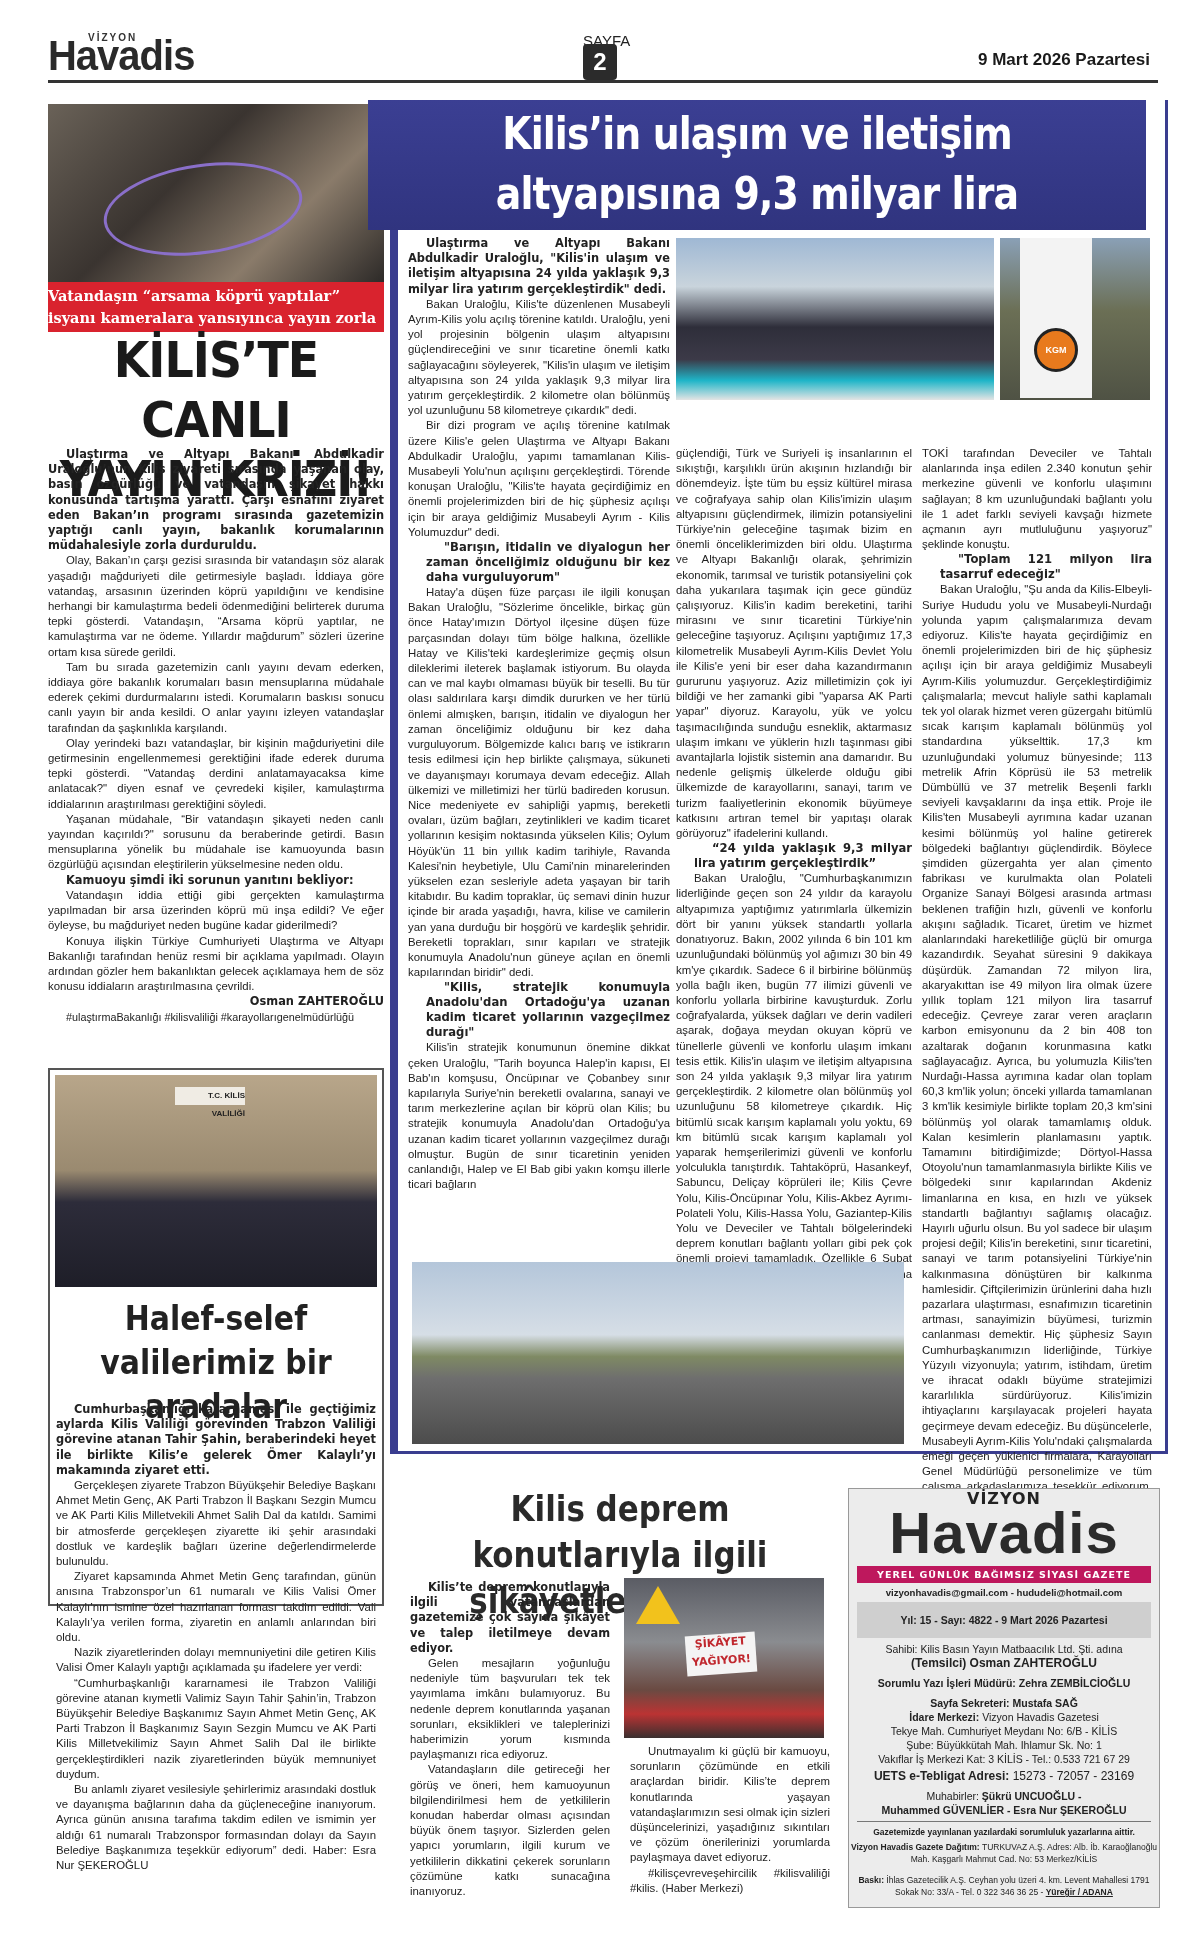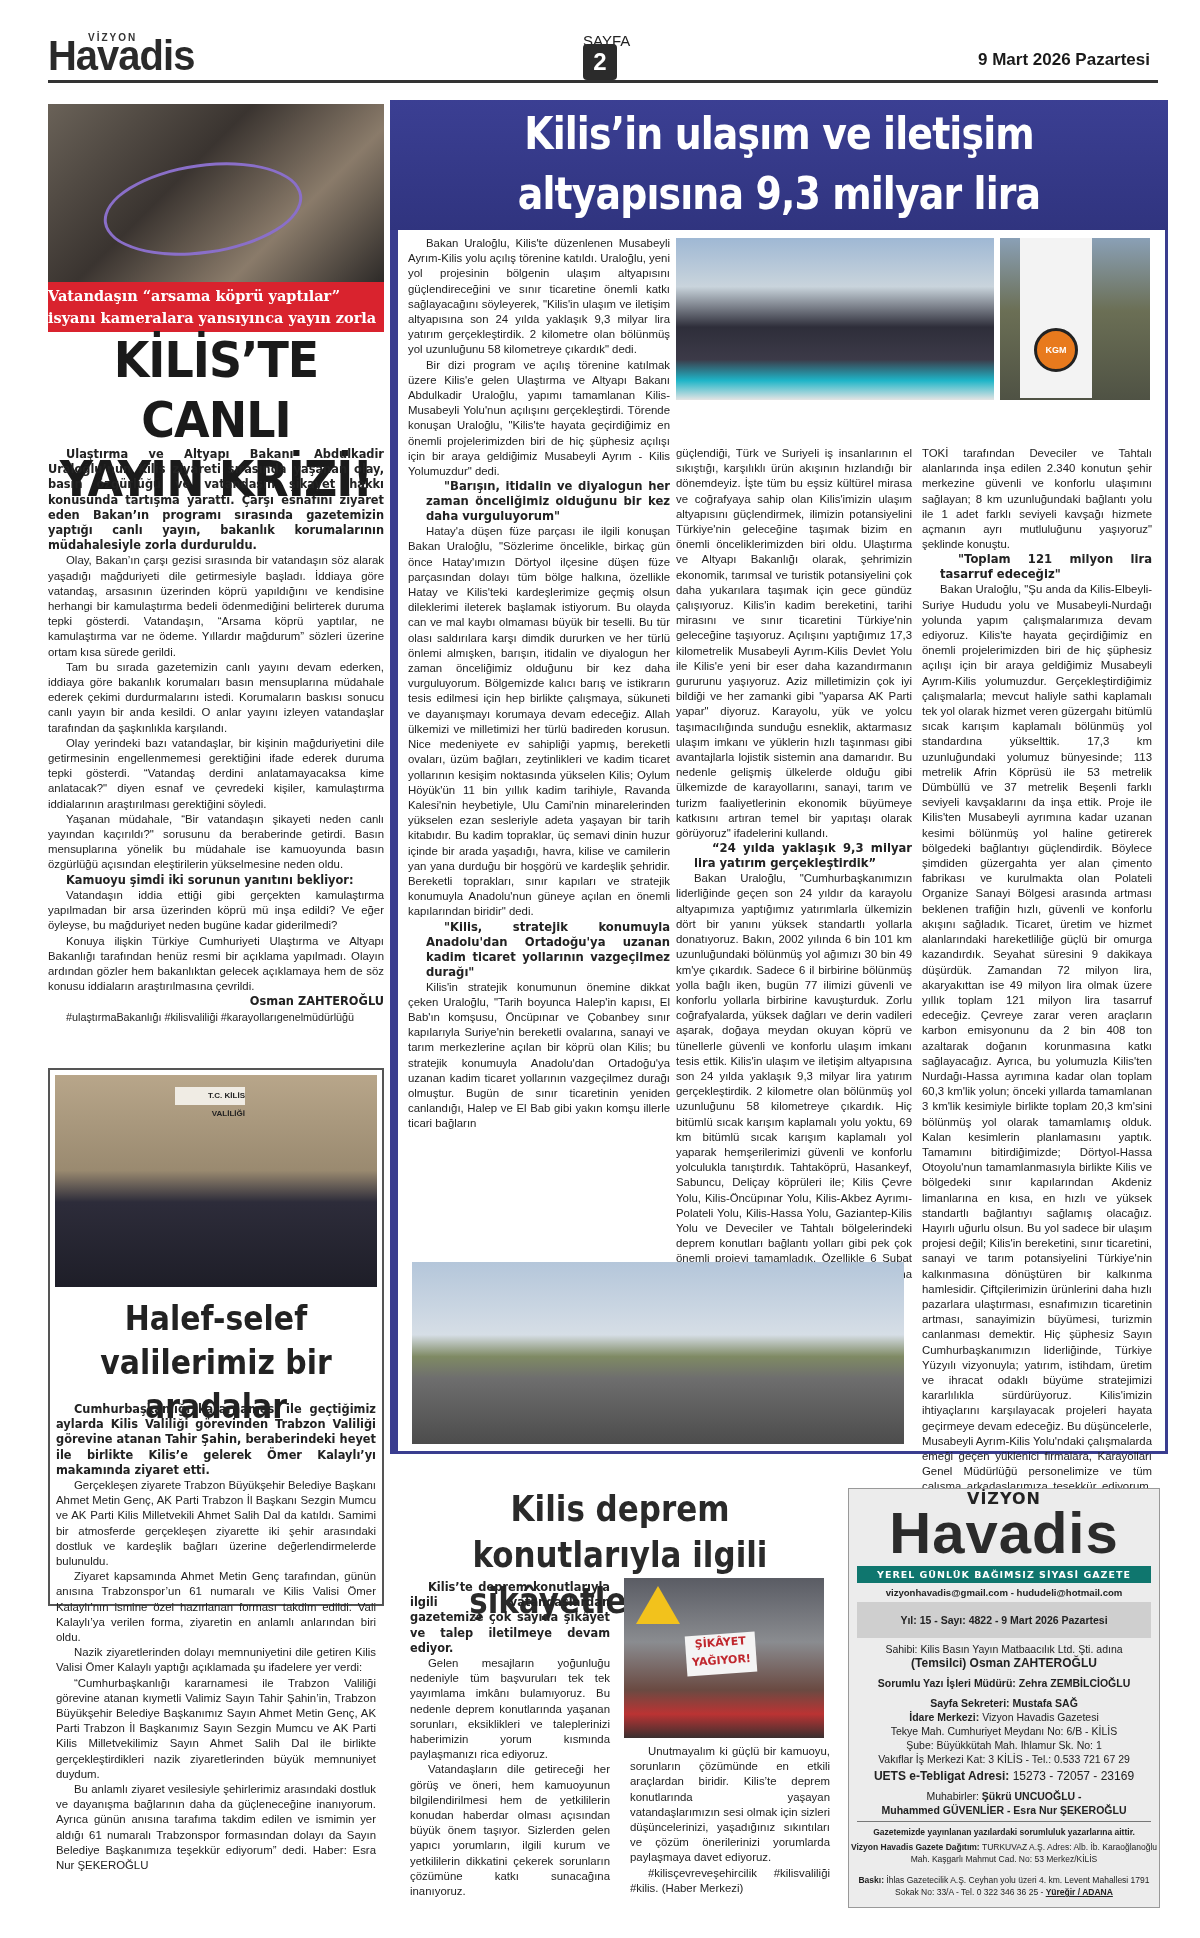--- a/index.html
+++ b/index.html
@@ -26,42 +26,42 @@
 #story1 .byline{text-align:right;font-weight:bold;font-family:"DejaVu Sans",sans-serif;text-indent:0}
 #story1 .tags{font-size:10.8px}
 
 #vali-box{left:48px;top:1068px;width:336px;height:538px;border:2px solid #555}
 #photo2{left:55px;top:1075px;width:322px;height:212px;background:linear-gradient(180deg,#b8a68a 0%,#9a8a70 45%,#2d2c3a 60%,#1e1e28 100%)}
 #photo2 .sign{position:absolute;left:120px;top:12px;width:70px;height:18px;background:#f0ece4;font-size:8px;font-weight:bold;text-align:right;line-height:18px;color:#222}
 #h-halef{left:48px;top:1296px;width:336px;font-family:"DejaVu Sans",sans-serif;font-weight:bold;font-size:34px;line-height:44px;text-align:center;color:#222;transform:scaleX(.88)}
 #story2{left:56px;top:1402px;width:320px}
 
 #main-frame{left:390px;top:100px;width:778px;height:1354px;border:3px solid #3a3d8f;border-left-width:8px;border-top-width:0}
-#main-head{left:390px;top:100px;width:778px;height:130px;background:linear-gradient(180deg,#3b3f93 0%,#30347f 100%);color:#fff;font-family:"DejaVu Sans",sans-serif;font-weight:bold;font-size:44px;line-height:60px;text-align:center;padding-top:4px;letter-spacing:-1px}
+#main-head{left:368px;top:100px;width:778px;height:130px;background:linear-gradient(180deg,#3b3f93 0%,#30347f 100%);color:#fff;font-family:"DejaVu Sans",sans-serif;font-weight:bold;font-size:44px;line-height:60px;text-align:center;padding-top:4px;letter-spacing:-1px}
 #main-head span{display:block;transform:scaleX(.86)}
 #col-a{left:408px;top:236px;width:262px}
 #photo3{left:676px;top:238px;width:318px;height:162px;background:linear-gradient(180deg,#9fb8d4 0%,#c9d4dc 30%,#2e2e3a 55%,#3c3a48 75%,#1fb5c8 88%,#e4e4e4 100%)}
 #photo4{left:1000px;top:238px;width:150px;height:162px;background:linear-gradient(180deg,#8aa0b6 0%,#6b6f55 45%,#4f5244 100%)}
 #photo4 .board{position:absolute;left:20px;top:0;width:72px;height:160px;background:#f3f3f3}
 #photo4 .kgm{position:absolute;left:34px;top:90px;width:44px;height:44px;border-radius:50%;background:#e87a1d;border:3px solid #222;color:#fff;font-size:9px;font-weight:bold;text-align:center;line-height:38px}
 #col-b{left:676px;top:446px;width:236px}
 #col-c{left:922px;top:446px;width:230px}
 #photo5{left:412px;top:1262px;width:492px;height:182px;background:linear-gradient(180deg,#b4c6da 0%,#d6dee6 40%,#7f8a64 52%,#6e6e6e 64%,#4c4c4c 100%)}
 
 #h-deprem{left:400px;top:1486px;width:440px;font-family:"DejaVu Sans",sans-serif;font-weight:bold;font-size:36px;line-height:46px;text-align:center;color:#2a2a2a;transform:scaleX(.86)}
 #story3{left:410px;top:1580px;width:200px}
 #photo6{left:624px;top:1578px;width:200px;height:160px;background:linear-gradient(180deg,#5a5c64 0%,#8a8c90 40%,#6a4a42 70%,#b33 85%,#3a3030 100%)}
 #photo6 .stamp{position:absolute;left:62px;top:56px;width:70px;height:40px;background:#f4f4f4;color:#c0282e;font-family:"DejaVu Sans",sans-serif;font-weight:bold;font-size:11px;text-align:center;line-height:18px;transform:rotate(-4deg)}
 #photo6 .warn{position:absolute;left:12px;top:8px;width:0;height:0;border-left:22px solid transparent;border-right:22px solid transparent;border-bottom:38px solid #f2c21c}
 #story4{left:630px;top:1744px;width:200px}
 
 #imprint{left:848px;top:1488px;width:312px;height:420px;background:#ececec;border:1px solid #999;text-align:center;color:#222}
 #imprint .ivz{font-family:"DejaVu Sans",sans-serif;font-weight:bold;font-size:16px;letter-spacing:1px;margin-top:0}
 #imprint .ihv{font-size:58px;font-weight:bold;line-height:50px;color:#2b2b2b;letter-spacing:1px}
-#imprint .bar{background:#0f766e;color:#fff;font-family:"DejaVu Sans",sans-serif;font-weight:bold;font-size:9.5px;margin:8px 8px 4px;padding:3px 0;letter-spacing:1px}
+#imprint .bar{background:#be185d;color:#fff;font-family:"DejaVu Sans",sans-serif;font-weight:bold;font-size:9.5px;margin:8px 8px 4px;padding:3px 0;letter-spacing:1px}
 #imprint .mail{font-size:9.6px;font-weight:bold}
 #imprint .issue{background:#cfcfcf;margin:4px 8px;font-weight:bold;font-size:10.5px;padding:12px 0}
 #imprint .ln{font-size:10.5px;line-height:14px}
 #imprint .b{font-weight:bold}
 #imprint .sm{font-size:8.5px;line-height:12px}
 #imprint hr{border:0;border-top:1px solid #777;margin:4px 8px}
 </style>
 </head>
 <body>
 
@@ -108,20 +108,21 @@
   <p>“Cumhurbaşkanlığı kararnamesi ile Trabzon Valiliği görevine atanan kıymetli Valimiz Sayın Tahir Şahin’in, Trabzon Büyükşehir Belediye Başkanımız Sayın Ahmet Metin Genç, AK Parti Trabzon İl Başkanımız Sayın Sezgin Mumcu ve AK Parti Kilis Milletvekilimiz Sayın Ahmet Salih Dal ile birlikte gerçekleştirdikleri nazik ziyaretlerinden büyük memnuniyet duydum.</p>
   <p>Bu anlamlı ziyaret vesilesiyle şehirlerimiz arasındaki dostluk ve dayanışma bağlarının daha da güçleneceğine inanıyorum. Ayrıca günün anısına tarafıma takdim edilen ve ismimin yer aldığı 61 numaralı Trabzonspor formasından dolayı da Sayın Belediye Başkanımıza teşekkür ediyorum” dedi. Haber: Esra Nur ŞEKEROĞLU</p>
 </div>
 
 <div class="abs" id="main-frame"></div>
 <div class="abs" id="main-head">
   <span>Kilis’in ulaşım ve iletişim</span>
   <span>altyapısına 9,3 milyar lira yatırım</span>
 </div>
 <div class="abs col" id="col-a">
+  <p class="lead">Ulaştırma ve Altyapı Bakanı Abdulkadir Uraloğlu, "Kilis'in ulaşım ve iletişim altyapısına 24 yılda yaklaşık 9,3 milyar lira yatırım gerçekleştirdik" dedi.</p>
   <p>Bakan Uraloğlu, Kilis'te düzenlenen Musabeyli Ayrım-Kilis yolu açılış törenine katıldı. Uraloğlu, yeni yol projesinin bölgenin ulaşım altyapısını güçlendireceğini ve sınır ticaretine önemli katkı sağlayacağını söyleyerek, "Kilis'in ulaşım ve iletişim altyapısına son 24 yılda yaklaşık 9,3 milyar lira yatırım gerçekleştirdik. 2 kilometre olan bölünmüş yol uzunluğunu 58 kilometreye çıkardık" dedi.</p>
   <p>Bir dizi program ve açılış törenine katılmak üzere Kilis'e gelen Ulaştırma ve Altyapı Bakanı Abdulkadir Uraloğlu, yapımı tamamlanan Kilis-Musabeyli Yolu'nun açılışını gerçekleştirdi. Törende konuşan Uraloğlu, "Kilis'te hayata geçirdiğimiz en önemli projelerimizden biri de hiç şüphesiz açılışı için bir araya geldiğimiz Musabeyli Ayrım - Kilis Yolumuzdur" dedi.</p>
   <p class="sub">"Barışın, itidalin ve diyalogun her zaman önceliğimiz olduğunu bir kez daha vurguluyorum"</p>
   <p>Hatay'a düşen füze parçası ile ilgili konuşan Bakan Uraloğlu, "Sözlerime öncelikle, birkaç gün önce Hatay'ımızın Dörtyol ilçesine düşen füze parçasından dolayı tüm bölge halkına, özellikle Hatay ve Kilis'teki kardeşlerimize geçmiş olsun dileklerimi ileterek başlamak istiyorum. Bu olayda can ve mal kaybı olmaması büyük bir teselli. Bu tür olası saldırılara karşı dimdik dururken ve her türlü önlemi almışken, barışın, itidalin ve diyalogun her zaman önceliğimiz olduğunu bir kez daha vurguluyorum. Bölgemizde kalıcı barış ve istikrarın tesis edilmesi için hep birlikte çalışmaya, sükuneti ve dayanışmayı korumaya devam edeceğiz. Allah ülkemizi ve milletimizi her türlü badireden korusun. Nice medeniyete ev sahipliği yapmış, bereketli ovaları, üzüm bağları, zeytinlikleri ve kadim ticaret yollarının kesişim noktasında yükselen Kilis; Oylum Höyük'ün 11 bin yıllık kadim tarihiyle, Ravanda Kalesi'nin heybetiyle, Ulu Cami'nin minarelerinden yükselen ezan sesleriyle adeta yaşayan bir tarih kitabıdır. Bu kadim topraklar, üç semavi dinin huzur içinde bir arada yaşadığı, havra, kilise ve camilerin yan yana durduğu bir hoşgörü ve kardeşlik şehridir. Bereketli toprakları, sınır kapıları ve stratejik konumuyla Anadolu'nun güneye açılan en önemli kapılarından biridir" dedi.</p>
   <p class="sub">"Kilis, stratejik konumuyla Anadolu'dan Ortadoğu'ya uzanan kadim ticaret yollarının vazgeçilmez durağı"</p>
   <p>Kilis'in stratejik konumunun önemine dikkat çeken Uraloğlu, "Tarih boyunca Halep'in kapısı, El Bab'ın komşusu, Öncüpınar ve Çobanbey sınır kapılarıyla Suriye'nin bereketli ovalarına, sanayi ve tarım merkezlerine açılan bir köprü olan Kilis; bu stratejik konumuyla Anadolu'dan Ortadoğu'ya uzanan kadim ticaret yollarının vazgeçilmez durağı olmuştur. Bugün de sınır ticaretinin yeniden canlandığı, Halep ve El Bab gibi yakın komşu illerle ticari bağların</p>
 </div>
 <div class="abs" id="photo3"></div>
 <div class="abs" id="photo4">
   <div class="board"></div>

